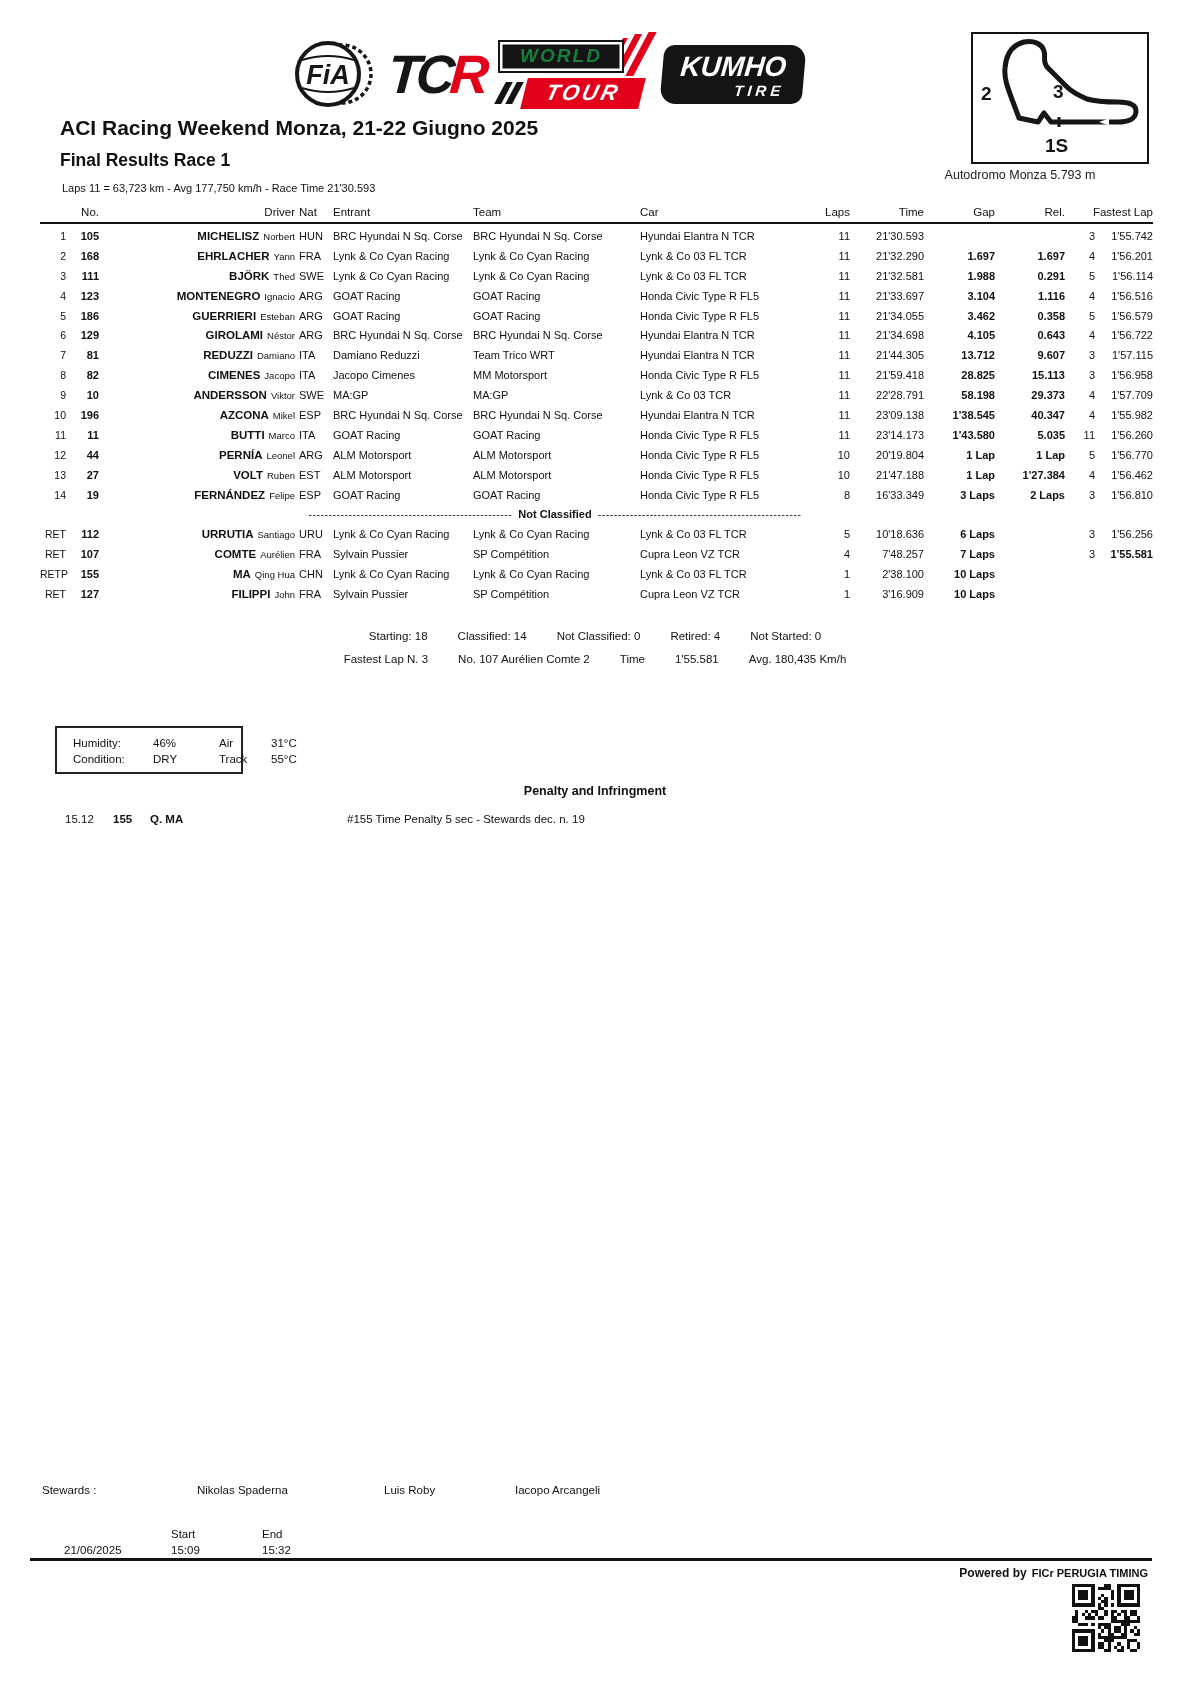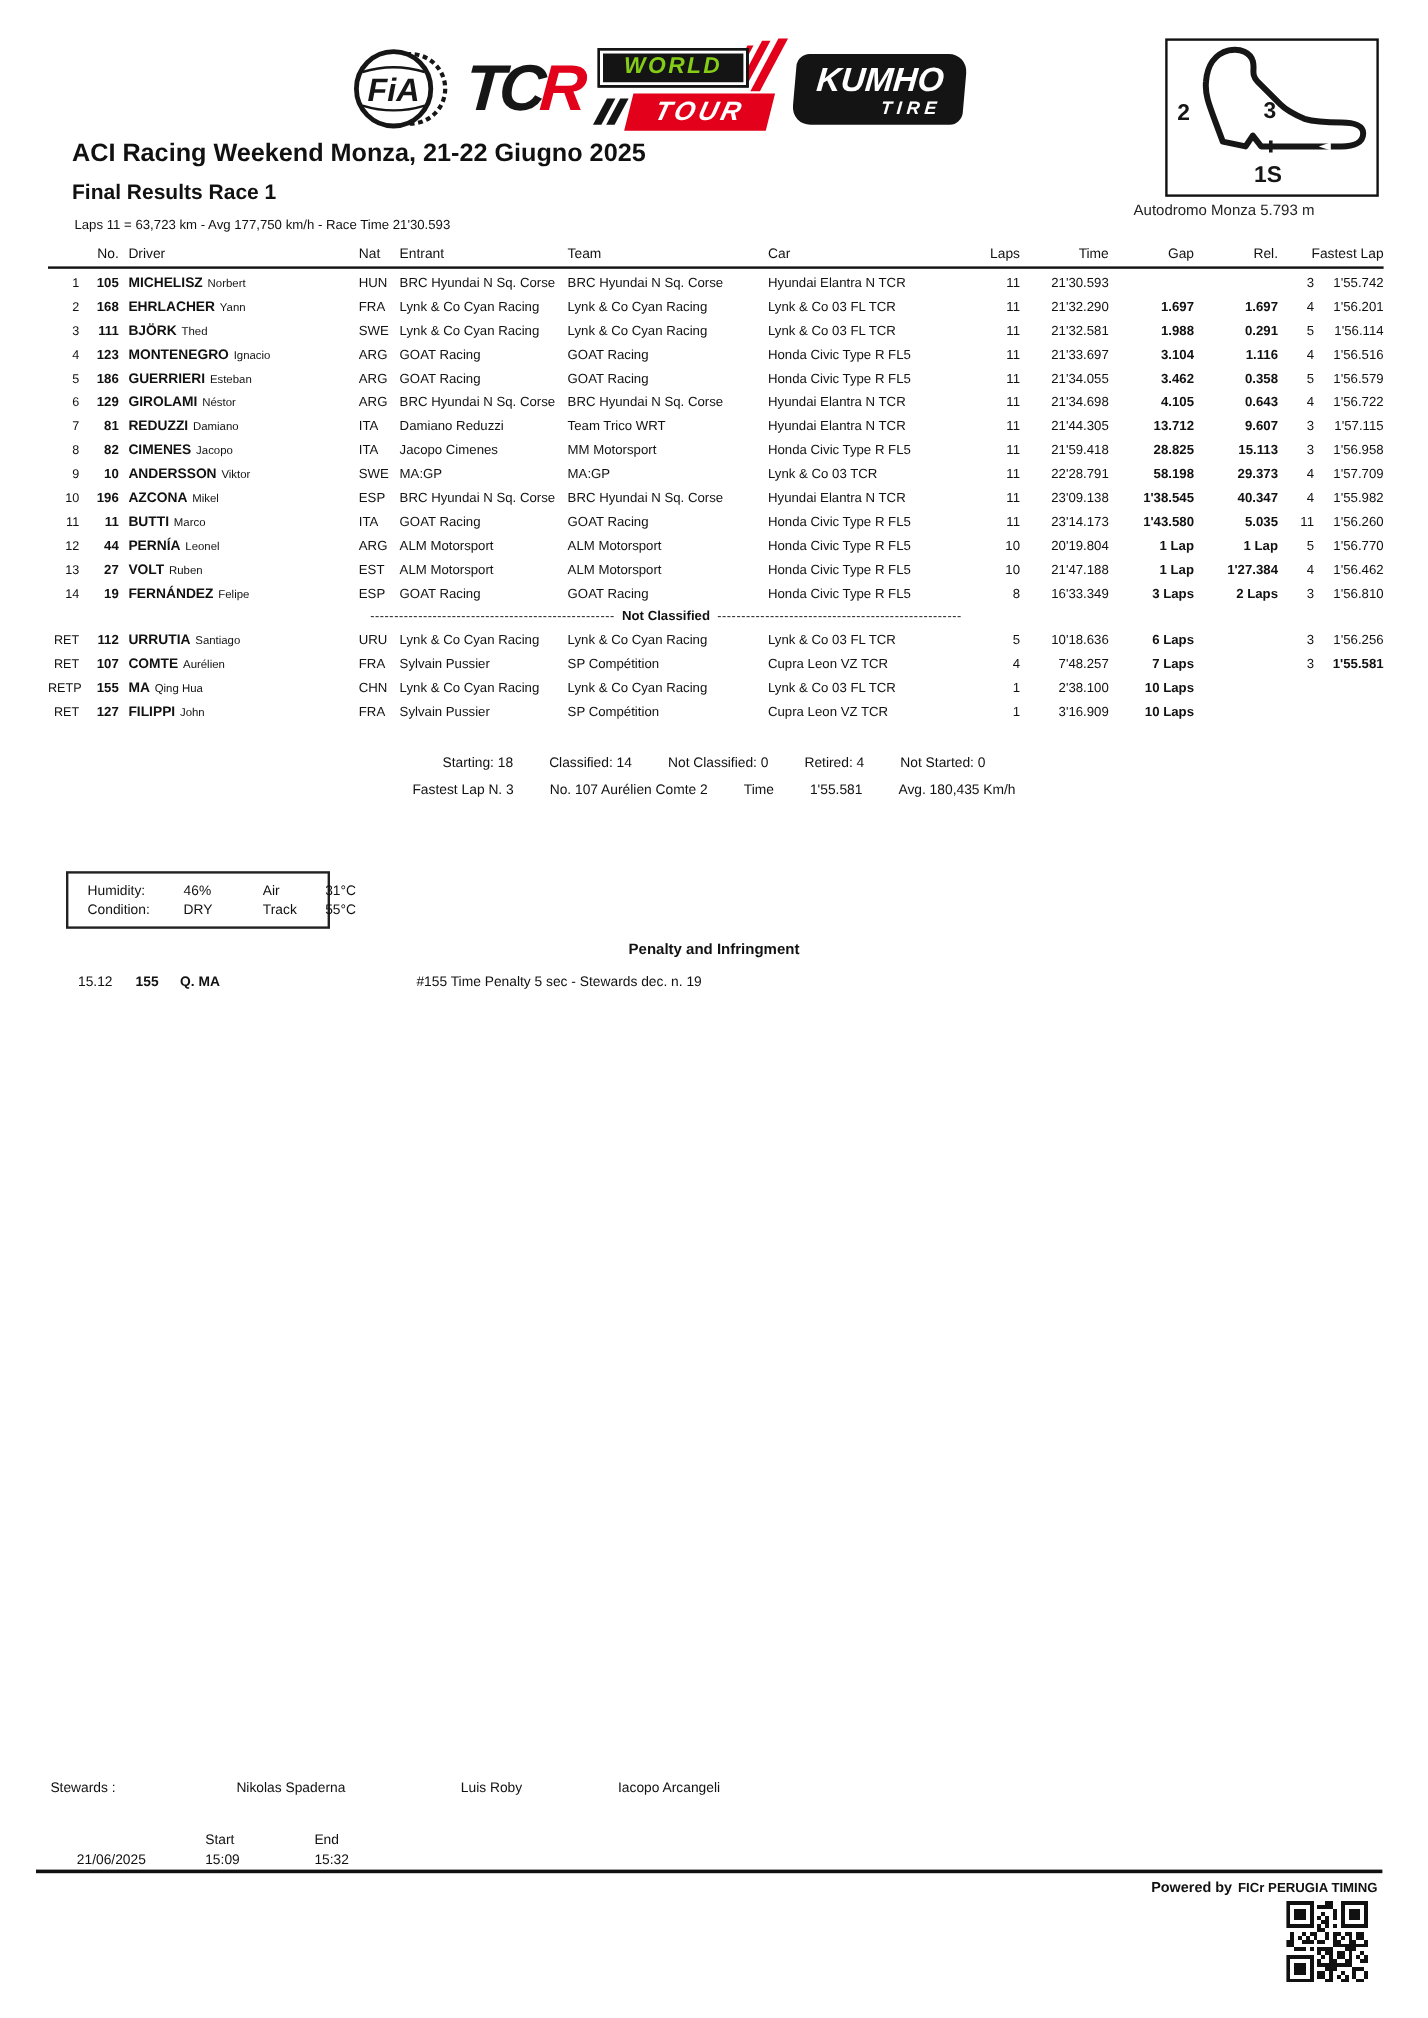--- a/index.html
+++ b/index.html
@@ -8,21 +8,21 @@
   .page { position:relative; width:1190px; height:1682px; margin:0 auto; background:#fff; overflow:hidden; }
 
   
   .logo-row { position:absolute; left:292px; top:28px; height:92px; display:flex; align-items:center; gap:14px; }
   .fia-wrap svg { display:block; }
   .tcr-text { font-style:italic; font-weight:800; font-size:54px; letter-spacing:-5px; line-height:1; transform:skewX(-4deg); }
   .tcr-black { color:#161616; }
   .tcr-red { color:#e2001a; }
   .wt-block { position:relative; width:150px; height:80px; }
   .world-box { position:absolute; left:0; top:6px; width:126px; background:#141414; box-shadow:inset 0 0 0 2.5px #fff; border:2.5px solid #141414; padding:3px 0 4px; text-align:center; }
-  .world-box span { color:#84cc16; font-weight:800; font-style:italic; font-size:19px; letter-spacing:2px; }
+  .world-box span { color:#15803d; font-weight:800; font-style:italic; font-size:19px; letter-spacing:2px; }
   .tour-box { position:absolute; left:26px; top:44px; width:118px; background:#e2001a; transform:skewX(-14deg); padding:2px 0 3px; text-align:center; }
   .tour-box span { color:#fff; font-weight:800; font-style:italic; font-size:22px; letter-spacing:3px; }
   .slash { position:absolute; transform:skewX(-28deg); }
   .slash.red { background:#e2001a; }
   .slash.black { background:#141414; }
   .kumho-box { position:relative; background:#141414; border-radius:10px 16px 10px 16px; transform:skewX(-5deg); padding:8px 18px 6px; }
   .kumho-box .k1 { display:block; color:#fff; font-weight:900; font-style:italic; font-size:28px; letter-spacing:0px; line-height:1; }
   .kumho-box .k2 { display:block; color:#fff; font-weight:900; font-style:italic; font-size:15px; letter-spacing:4px; text-align:right; line-height:1; margin-top:2px; }
 
   
@@ -36,40 +36,40 @@
 
   
   .results { position:absolute; left:40px; top:204px; width:1113px; font-size:11px; }
   .row { display:grid; grid-template-columns:30px 35px 190px 33px 140px 167px 160px 55px 74px 71px 70px 30px 58px; align-items:center; }
   .thead { line-height:16px; font-size:11.5px; }
   .thead .c { font-weight:400; }
   .hrule { height:2px; background:#111; margin-top:2px; margin-bottom:2px; }
   .c { white-space:nowrap; overflow:visible; }
   .c.pos { text-align:right; padding-right:4px; font-size:10.5px; }
   .c.no { text-align:right; padding-right:6px; font-weight:700; }
-  .c.driver { padding-left:2px; }
+  .c.driver { padding-left:2px;text-align:right; }
   .c.nat { padding-left:4px; }
   .c.entrant, .c.team, .c.car { padding-left:5px; }
   .c.laps, .c.time, .c.gap, .c.rel, .c.flno, .c.fltime { text-align:right; }
   .c.gap, .c.rel { font-weight:700; }
   .drow { height:19.9px; }
   .sn { font-weight:700; font-size:11.5px; }
   .gn { font-size:9.5px; margin-left:4px;margin-top:28px; }
   .bold { font-weight:700; }
   .hd-fl { grid-column:12 / 14; text-align:right; }
   .nc-sep { height:20px; display:flex; align-items:center; justify-content:center; gap:6px; font-size:10.5px; width:1030px; }
   .nc-sep .lbl { font-weight:700; font-size:11px;text-align:center; }
   .nc-sep .dash { letter-spacing:0.5px; }
 
   
   .summary-line { position:absolute; left:0; top:630px; width:1190px; display:flex; justify-content:center; gap:30px; font-size:11.5px; }
   .fl-line { position:absolute; left:0; top:653px; width:1190px; display:flex; justify-content:center; gap:30px; font-size:11.5px; }
 
   
-  .cond-box { position:absolute; left:55px; top:726px; width:220px; height:48px; border:2px solid #222; padding:7px 0 0 16px; }
+  .cond-box { position:absolute; left:55px; top:726px; width:188px; height:48px; border:2px solid #222; padding:7px 0 0 16px; }
   .cond-row { display:grid; grid-template-columns:80px 66px 52px auto; font-size:11.5px; line-height:16px; }
 
   
   .pen-head { position:absolute; left:0; top:784px; width:1190px; text-align:center; font-weight:700; font-size:12.5px; }
   .pen-row { position:absolute; left:0; top:813px; width:960px; height:16px; font-size:11.5px; }
   .pen-row span { position:absolute; white-space:nowrap; }
   .p-time { left:65px; }
   .p-no { left:113px; font-weight:700; }
   .p-driver { left:150px; font-weight:700; }
   .p-text { left:347px; }

